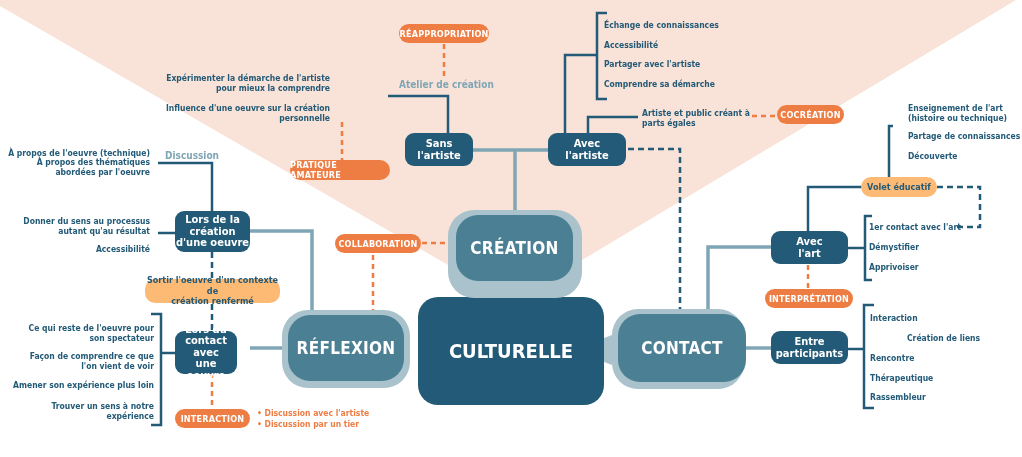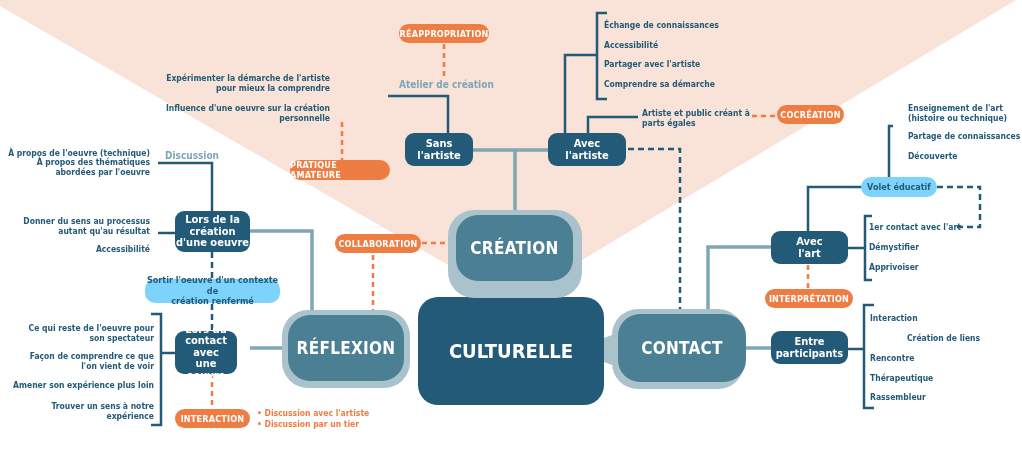--- a/index.html
+++ b/index.html
@@ -9,21 +9,21 @@
   .box-dark { position:absolute; background:#235a77; color:#fff; border-radius:9px; font-weight:bold;
               text-align:center; display:flex; align-items:center; justify-content:center; line-height:1.05;
               font-size:11px; }
   .halo { position:absolute; background:#a9c2cb; border-radius:26px; }
   .box-mid { position:absolute; background:#4b7f93; color:#fff; border-radius:22px; font-weight:bold;
              display:flex; align-items:center; justify-content:center; font-size:17px; letter-spacing:0.3px; }
   .box-main { position:absolute; background:#235a77; color:#fff; border-radius:20px; font-weight:bold;
               display:flex; align-items:center; justify-content:center; text-align:center; font-size:20px; line-height:1.25; }
   .pill-orange { position:absolute; background:#ee7d44; color:#fff; border-radius:10px; font-size:9px; font-weight:bold;
                  display:flex; align-items:center; justify-content:center; letter-spacing:0.2px; }
-  .pill-light { position:absolute; background:#7dd3fc; color:#235a77; border-radius:10px; font-size:9px; font-weight:bold;
+  .pill-light { position:absolute; background:#fdba74; color:#235a77; border-radius:10px; font-size:9px; font-weight:bold;
                 display:flex; align-items:center; justify-content:center; text-align:center; line-height:1.15; }
   .t { position:absolute; color:#235a77; font-size:8.5px; font-weight:bold; line-height:1.2; white-space:nowrap; }
   .tr { text-align:right; }
   .label-light { position:absolute; color:#7fa6b5; font-size:10px; font-weight:bold; }
   .t-orange { position:absolute; color:#ee7d44; font-size:8.5px; font-weight:bold; line-height:1.35; white-space:nowrap; }
 </style>
 </head>
 <body>
 
 <svg id="bg" viewBox="0 0 1022 457">

